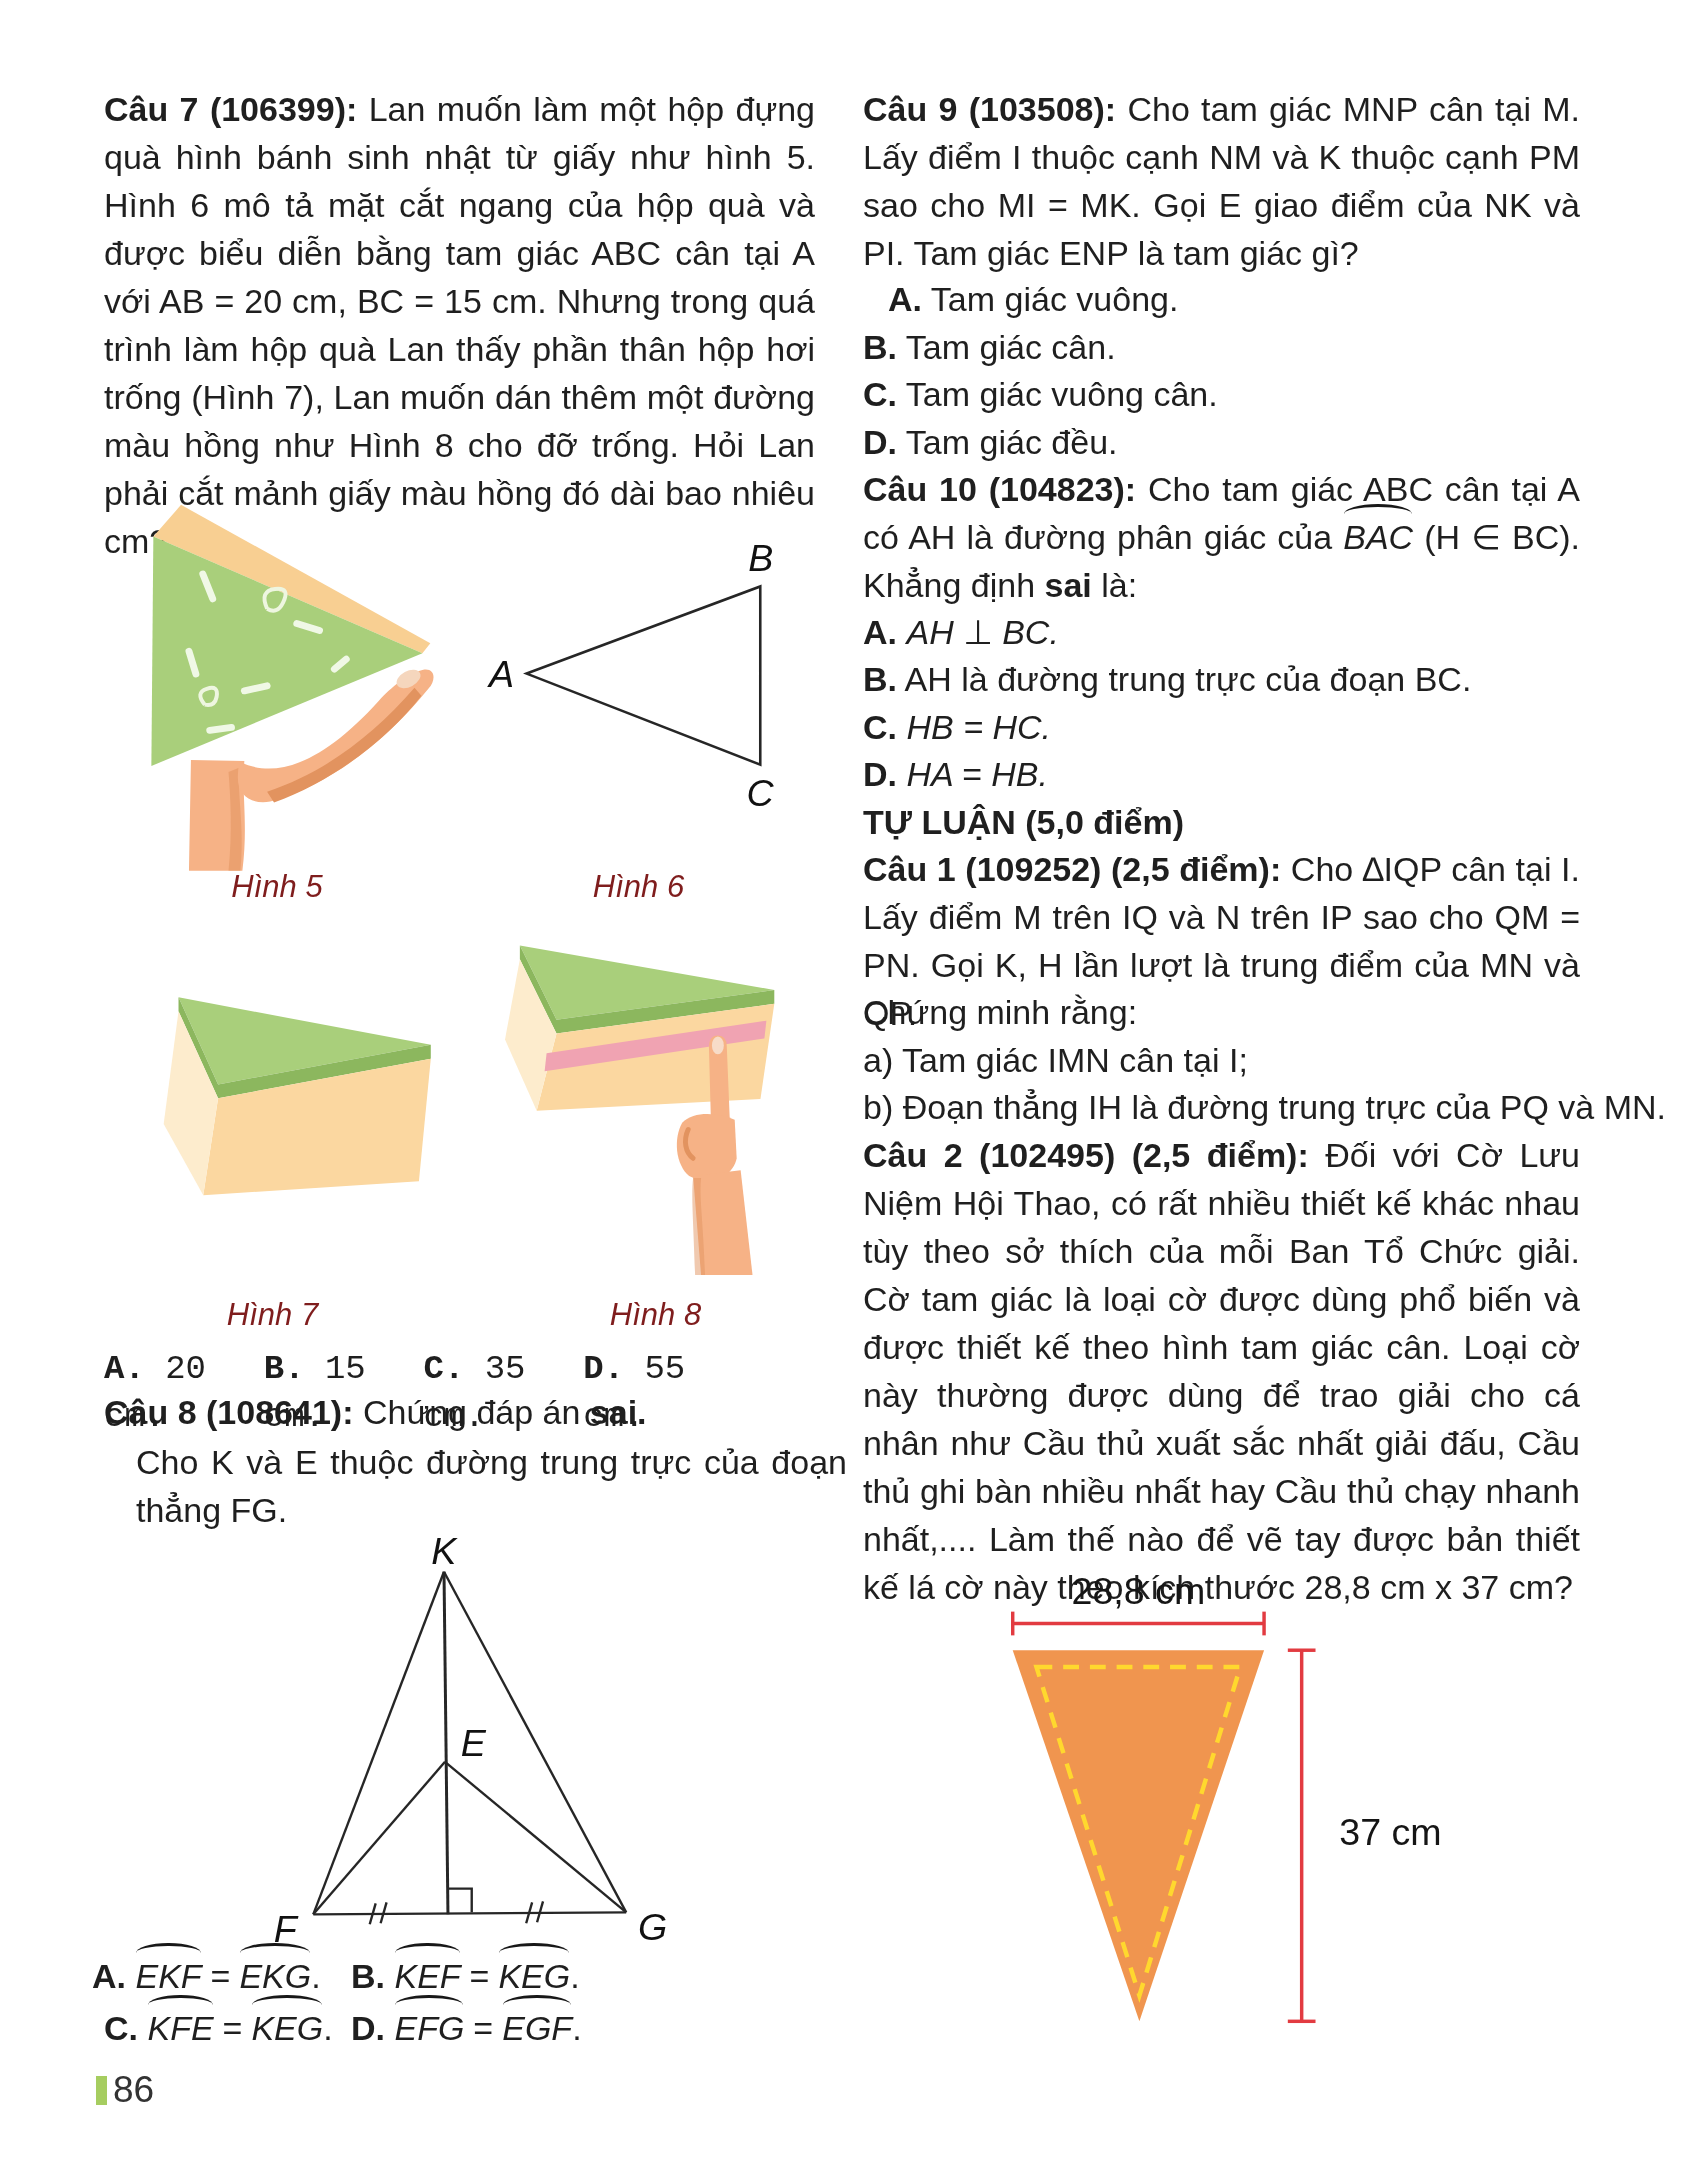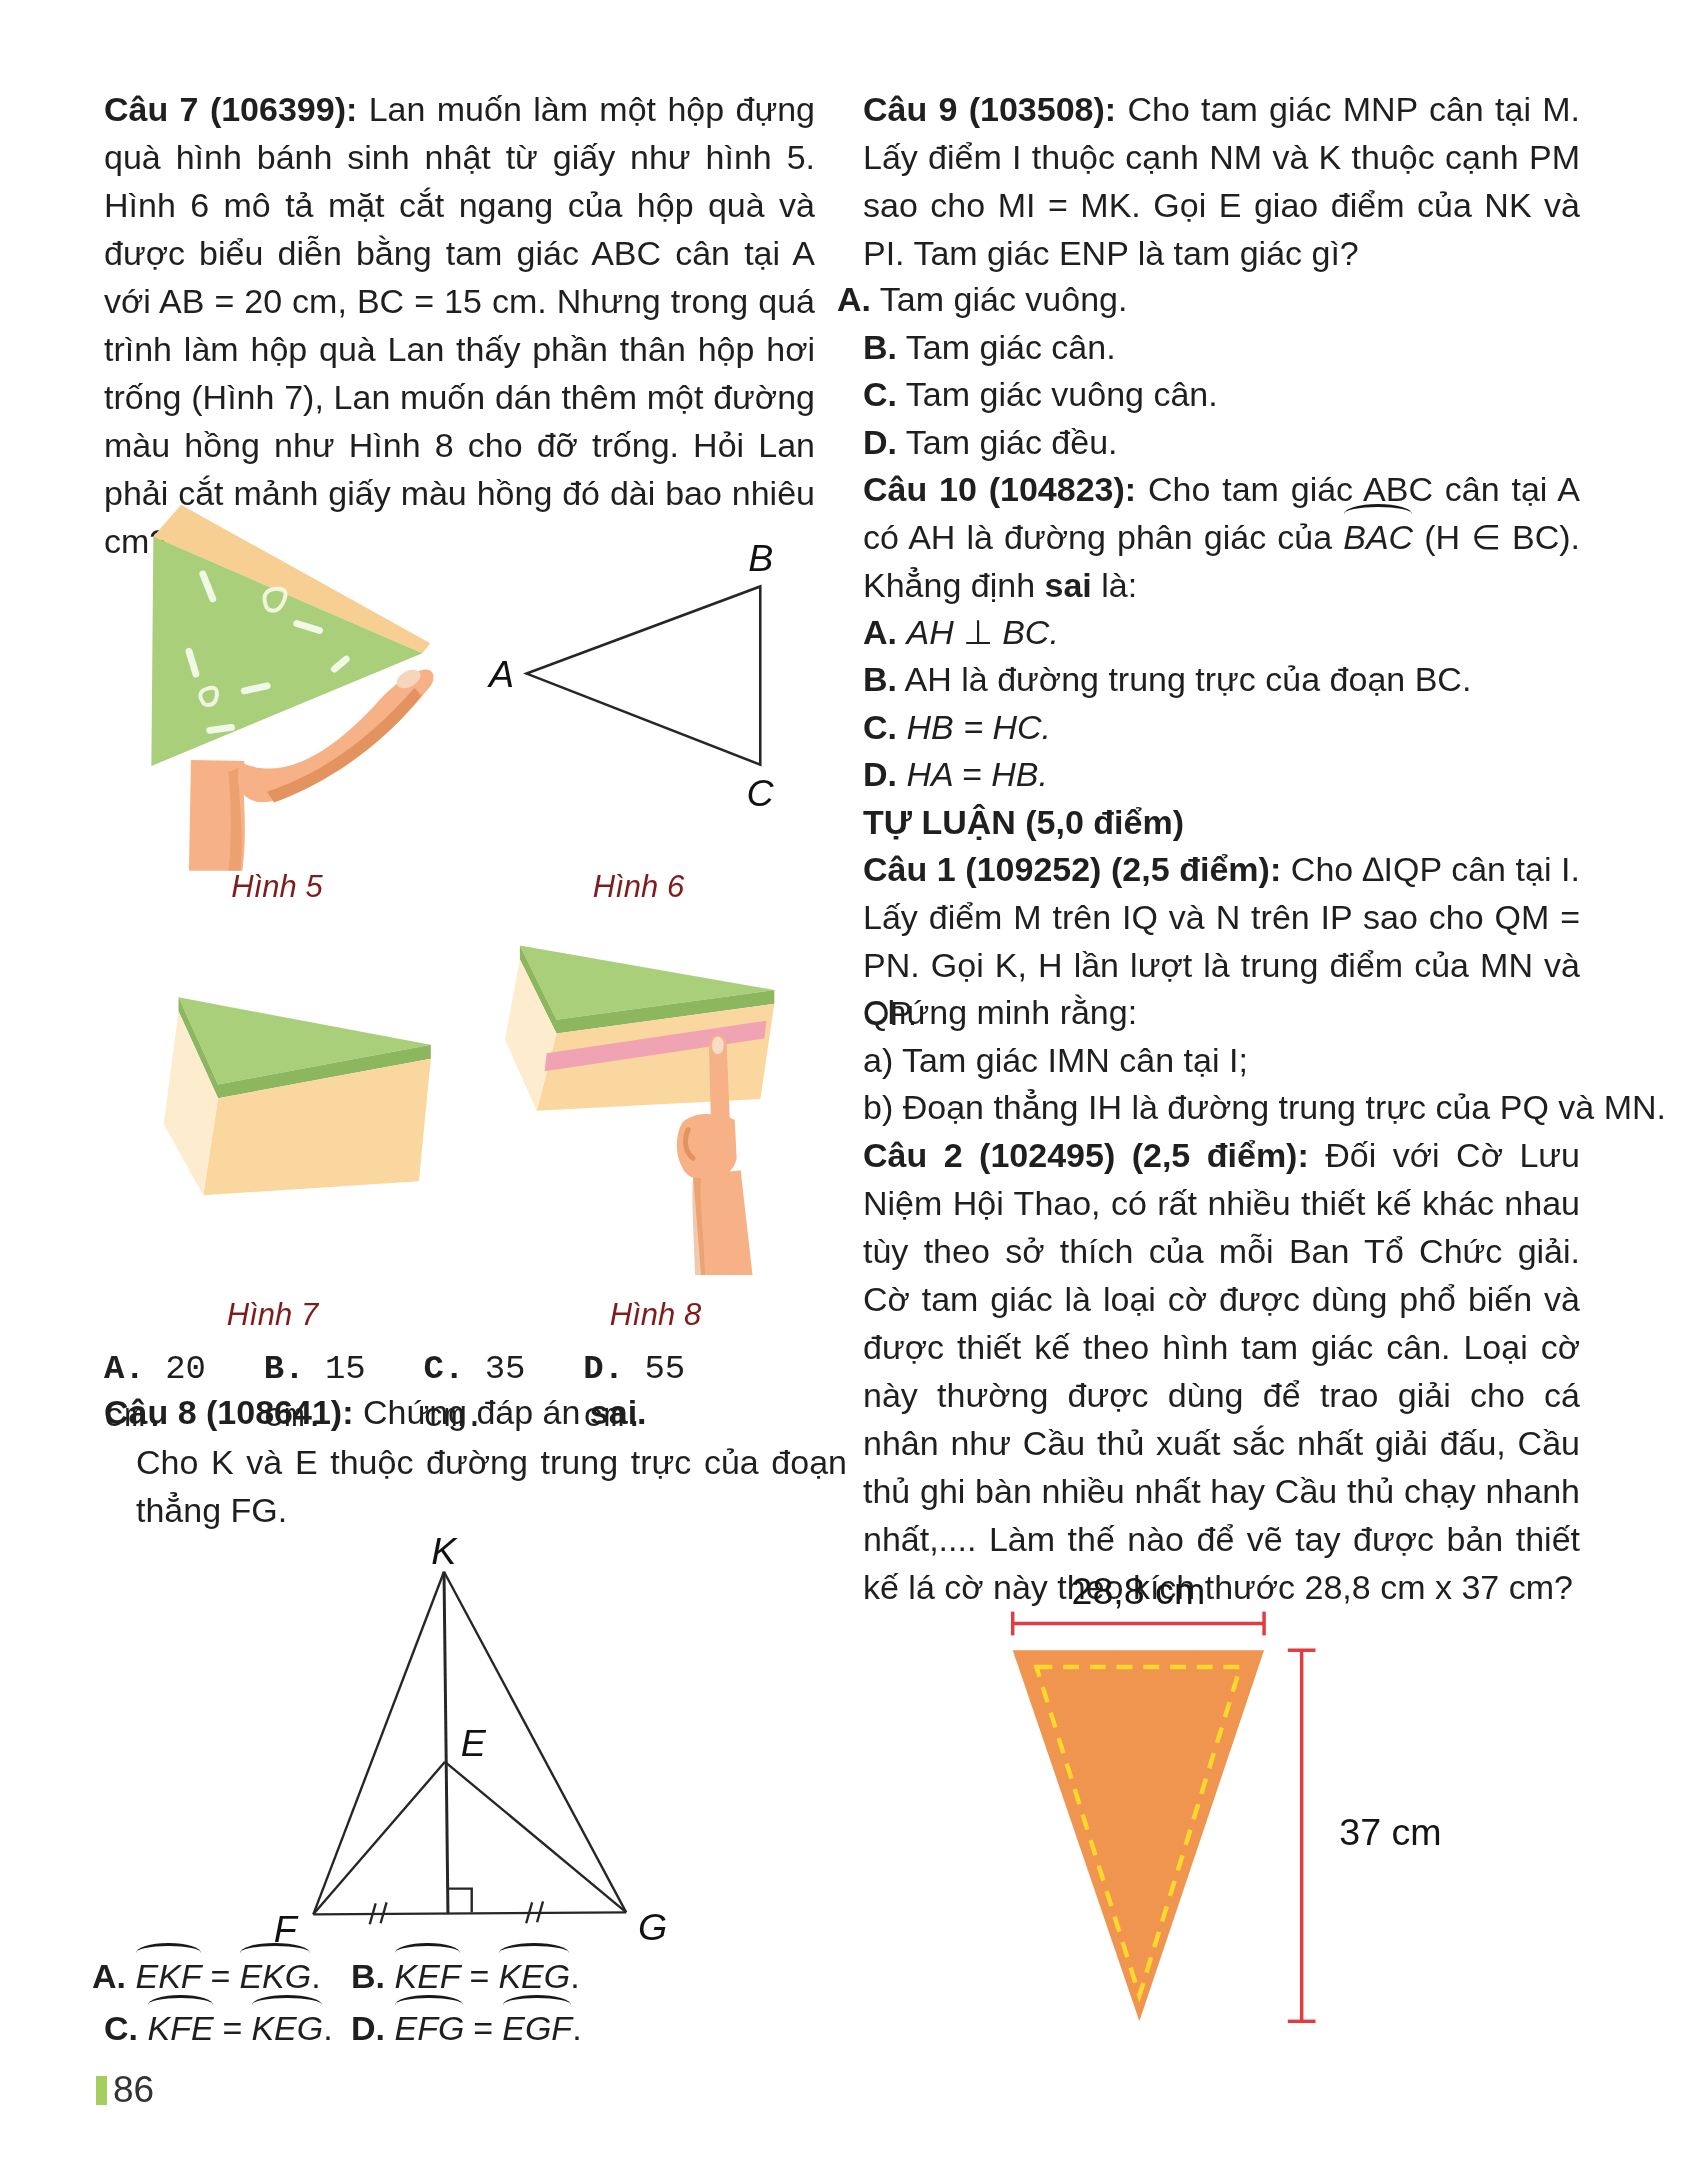--- a/index.html
+++ b/index.html
@@ -149,21 +149,21 @@
   <div class="blk line" style="left:351px;top:2004px;">
     <b>D.</b>
     <span class="arc">EFG</span><span class="eqs">=</span><span class="arc">EGF</span><span>.</span>
   </div>
 
   <div class="blk just" style="left:863px;top:85px;width:717px;">
     <p><b>Câu 9 (103508):</b>
        <span class="">Cho tam giác MNP cân tại M. Lấy điểm I thuộc cạnh NM và K thuộc cạnh PM sao cho MI = MK. Gọi E giao điểm của NK và PI. Tam giác ENP là tam giác gì?</span></p>
   </div>
 
-  <div class="blk line" style="left:837px;top:275px;"><b>A.</b> <span>Tam giác vuông.</span></div>
+  <div class="blk line" style="left:888px;top:275px;"><b>A.</b> <span>Tam giác vuông.</span></div>
   <div class="blk line" style="left:863px;top:323px;"><b>B.</b> <span>Tam giác cân.</span></div>
   <div class="blk line" style="left:863px;top:370px;"><b>C.</b> <span>Tam giác vuông cân.</span></div>
   <div class="blk line" style="left:863px;top:418px;"><b>D.</b> <span>Tam giác đều.</span></div>
 
   <div class="blk just" style="left:863px;top:465px;width:717px;">
     <p><b>Câu 10 (104823):</b>
        <span>Cho tam giác ABC cân tại A có AH là đường phân giác của</span>
        <span class="arc">BAC</span>
        <span>(H ∈ BC). Khẳng định</span>
        <b>sai</b>

